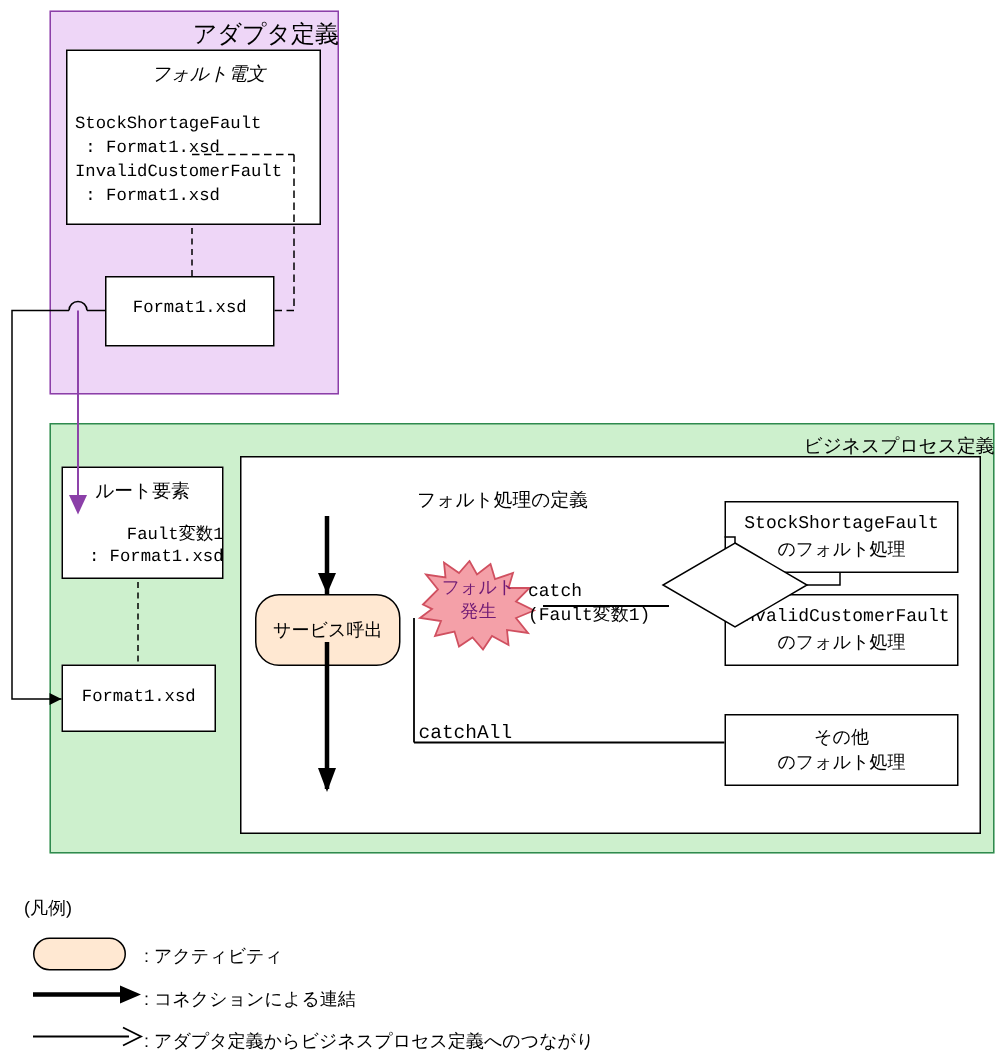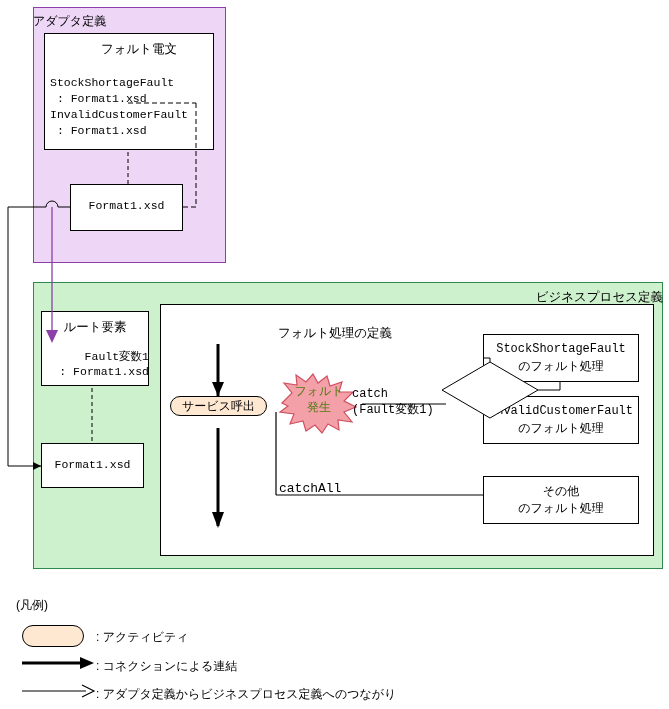--- a/index.html
+++ b/index.html
@@ -27,40 +27,41 @@
     height: 256px;
     background: #eed6f7;
     border: 1px solid #8b3fa8;
     box-sizing: border-box;
   }
   #adapter-title {
     position: absolute;
     left: 33px;
     top: 13px;
     width: 193px;
-    text-align: left;
-    font-size: 12px;
+    text-align: right;
+    font-size: 16px;
   }
   #fault-msg-box {
     position: absolute;
     left: 44px;
     top: 33px;
     width: 170px;
     height: 117px;
     background: #ffffff;
     border: 1px solid #000000;
     box-sizing: border-box;
   }
   #fault-msg-title {
     position: absolute;
     left: 44px;
     top: 41px;
     width: 190px;
     text-align: center;
     font-size: 12.5px;
+    font-style: italic;
   }
   #fault-msg-lines {
     position: absolute;
     left: 44px;
     top: 75px;
     width: 170px;
     font-size: 11.5px;
     line-height: 16px;
     text-align: left;
     padding-left: 6px;
@@ -167,21 +168,21 @@
     width: 350px;
     text-align: center;
     font-size: 12.5px;
   }
   
   #service-call {
     position: absolute;
     left: 170px;
     top: 396px;
     width: 97px;
-    height: 20px;
+    height: 48px;
     background: #ffe8d2;
     border: 1px solid #000000;
     border-radius: 16px;
     box-sizing: border-box;
     font-size: 12px;
     display: flex;
     align-items: center;
     justify-content: center;
   }
   
@@ -193,21 +194,21 @@
     height: 62px;
   }
   #fault-burst-label {
     position: absolute;
     left: 276px;
     top: 383px;
     width: 86px;
     text-align: center;
     font-size: 12px;
     line-height: 16px;
-    color: #4d7c0f;
+    color: #701a75;
   }
   #catch-label {
     position: absolute;
     left: 352px;
     top: 386px;
     width: 110px;
     font-size: 12px;
     line-height: 16px;
     text-align: left;
   }

